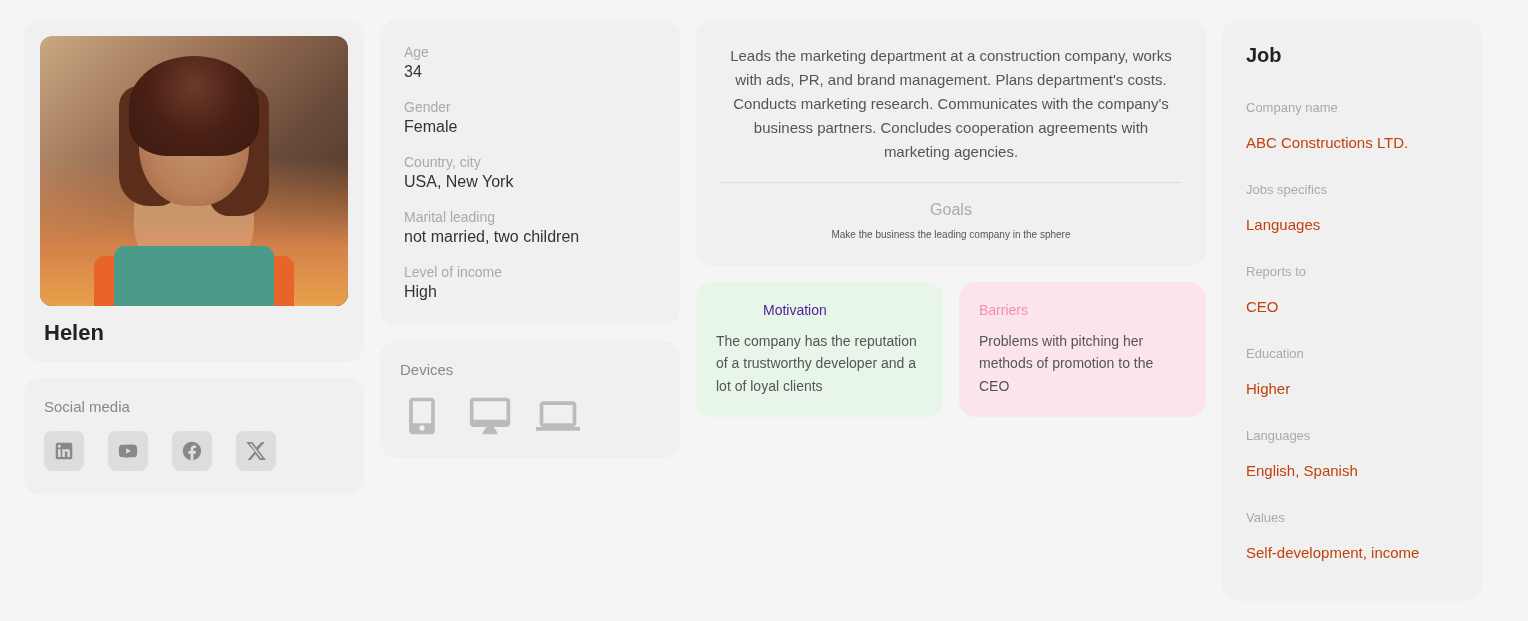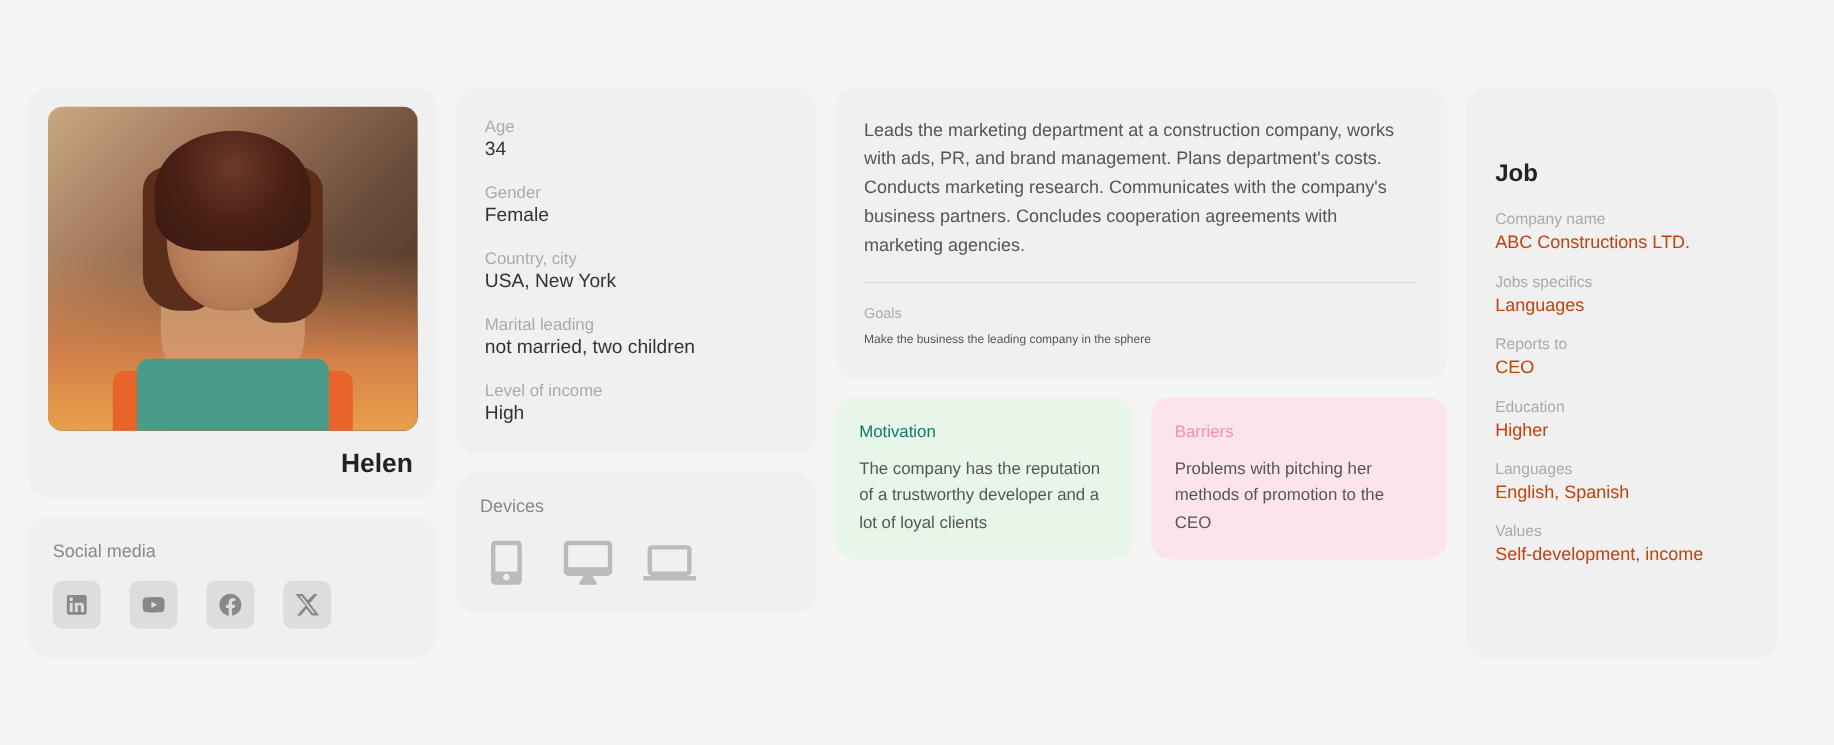--- a/index.html
+++ b/index.html
@@ -110,21 +110,20 @@
       background: #e8642a;
       z-index: 1;
       border-radius: 10px 10px 0 0;
     }
     .profile-name {
       font-size: 22px;
       font-weight: 700;
       color: #222;
       margin-top: 14px;
       padding: 0 4px;
-      text-align: right;
     }
     .social-card {
       background: #f0f0f0;
       border-radius: 16px;
       padding: 20px 20px 24px;
     }
     .section-label {
       font-size: 15px;
       color: #888;
       margin-bottom: 16px;
@@ -167,33 +166,34 @@
     
     .mid-col {
       display: flex;
       flex-direction: column;
       gap: 16px;
     }
     .desc-card {
       background: #f0f0f0;
       border-radius: 16px;
       padding: 24px;
+      text-align: center;
     }
     .desc-text {
       font-size: 15px;
       color: #555;
       line-height: 1.6;
     }
     .divider {
       height: 1px;
       background: #ddd;
       margin: 18px 0;
     }
     .goals-label {
-      font-size: 12px;
+      font-size: 16px;
       color: #aaa;
       margin-bottom: 8px;
     }
     .goals-text {
       font-size: 10px;
       color: #555;
       line-height: 1.5;
     }
     .motiv-row {
       display: grid;
@@ -207,21 +207,21 @@
     .motiv-card.green {
       background: #e8f5e9;
     }
     .motiv-card.pink {
       background: #fce4ec;
     }
     .motiv-title {
       font-size: 14px;
       margin-bottom: 12px;
     }
-    .motiv-card.green .motiv-title { color: #0f766e; }
+    .motiv-card.green .motiv-title { color: #4c1d95; margin-left: 47px; }
     .motiv-card.pink .motiv-title { color: #f48fb1; }
     .motiv-text {
       font-size: 14px;
       color: #555;
       line-height: 1.6;
     }
     
     .devices-card {
       background: #f0f0f0;
       border-radius: 16px;
@@ -238,21 +238,21 @@
       display: flex; align-items: center; justify-content: center;
     }
     .device-icon svg { width: 44px; height: 44px; fill: #bbb; }
     
     .job-card {
       background: #f0f0f0;
       border-radius: 16px;
       padding: 24px;
       display: flex;
       flex-direction: column;
-      gap: 0;
+      gap: 15px;
       justify-content: center;
     }
     .job-title {
       font-size: 20px;
       font-weight: 600;
       color: #222;
       margin-bottom: 18px;
     }
     .job-field-label {
       font-size: 13px;

